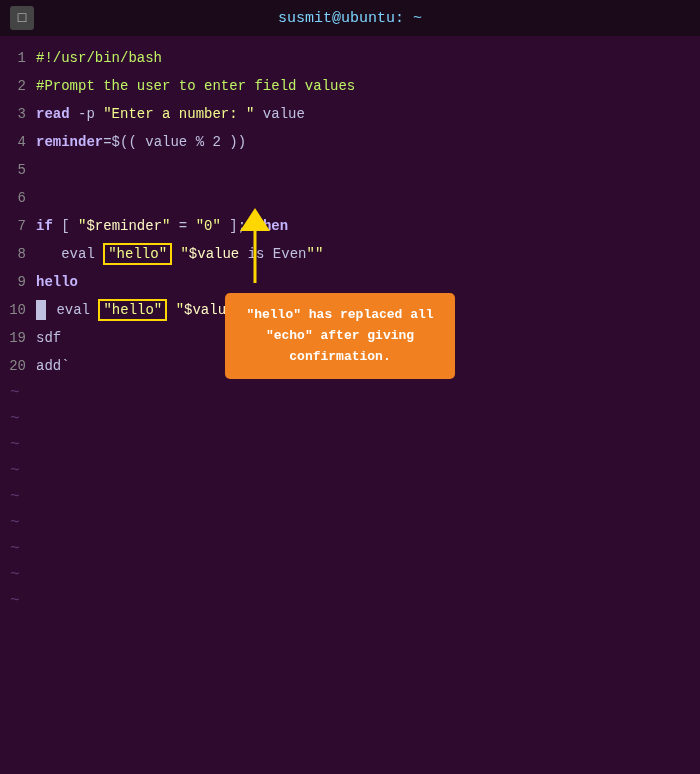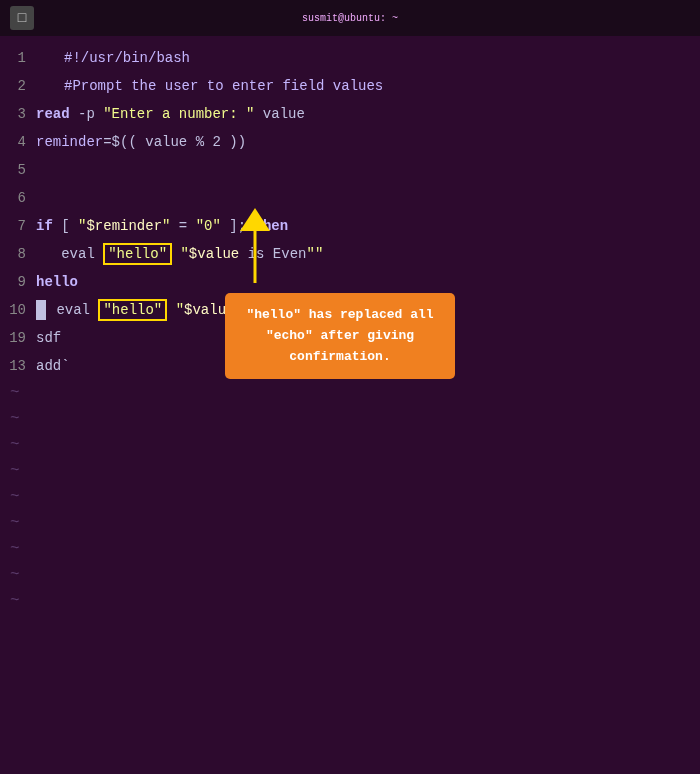--- a/index.html
+++ b/index.html
@@ -24,22 +24,22 @@
       height: 24px;
       background: #444;
       display: flex;
       align-items: center;
       justify-content: center;
       border-radius: 3px;
       color: #ccc;
       font-size: 12px;
     }
     #titlebar-title {
-      color: #f0abfc;
-      font-size: 10px;
+      color: #7dd3fc;
+      font-size: 15px;
       font-family: 'Courier New', monospace;
     }
     
     #editor {
       padding: 8px 0;
       position: relative;
     }
     .line {
       display: flex;
       align-items: baseline;
@@ -59,21 +59,21 @@
     }
     .line-content {
       color: #c0c0e0;
       white-space: pre;
       font-size: 14px;
     }
     
     .kw { color: #c4b5fd; font-weight: bold; }
     .str { color: #f1fa8c; }
     .var { color: #fef9c3; }
-    .comment { color: #c4b5fd; margin-left: 28px; }
+    .comment { color: #bef264; }
     .plain { color: #c0c0e0; }
     .cursor-block {
       display: inline-block;
       width: 10px;
       height: 20px;
       background: #c0c0e0;
       vertical-align: middle;
       margin-right: 2px;
     }
     
@@ -134,21 +134,21 @@
     <span class="line-content comment">#Prompt the user to enter field values</span>
   </div>
 
   <div class="line">
     <span class="line-num">3</span>
     <span class="line-content"><span class="kw">read</span><span class="plain"> -p </span><span class="str">"Enter a number: "</span><span class="plain"> value</span></span>
   </div>
 
   <div class="line">
     <span class="line-num">4</span>
-    <span class="line-content"><span class="kw" style="font-weight:normal;">reminder</span><span class="plain">=$(( value % 2 ))</span></span>
+    <span class="line-content"><span class="kw" style="font-weight:bold;">reminder</span><span class="plain">=$(( value % 2 ))</span></span>
   </div>
 
   <div class="line">
     <span class="line-num">5</span>
   </div>
 
   <div class="line">
     <span class="line-num">6</span>
     <span class="line-content"> </span>
   </div>
@@ -173,21 +173,21 @@
     <span class="line-content"><span class="cursor-block"></span><span class="plain"> eval </span><span style="border:2px solid #ffd700; padding:1px 3px; display:inline;"><span class="str">"hello"</span></span><span class="plain"> </span><span class="str">"</span><span class="var">$value</span><span class="plain"> is Odd</span><span class="str">""</span></span>
   </div>
 
 
   <div class="line">
     <span class="line-num">19</span>
     <span class="line-content"><span class="plain">sdf</span></span>
   </div>
 
   <div class="line">
-    <span class="line-num">13</span>
+    <span class="line-num">20</span>
     <span class="line-content"><span class="plain">add`</span></span>
   </div>
 
   <div class="tilde-line">
       <span class="tilde">~</span>
     </div>
   <div class="tilde-line">
       <span class="tilde">~</span>
     </div>
   <div class="tilde-line">

